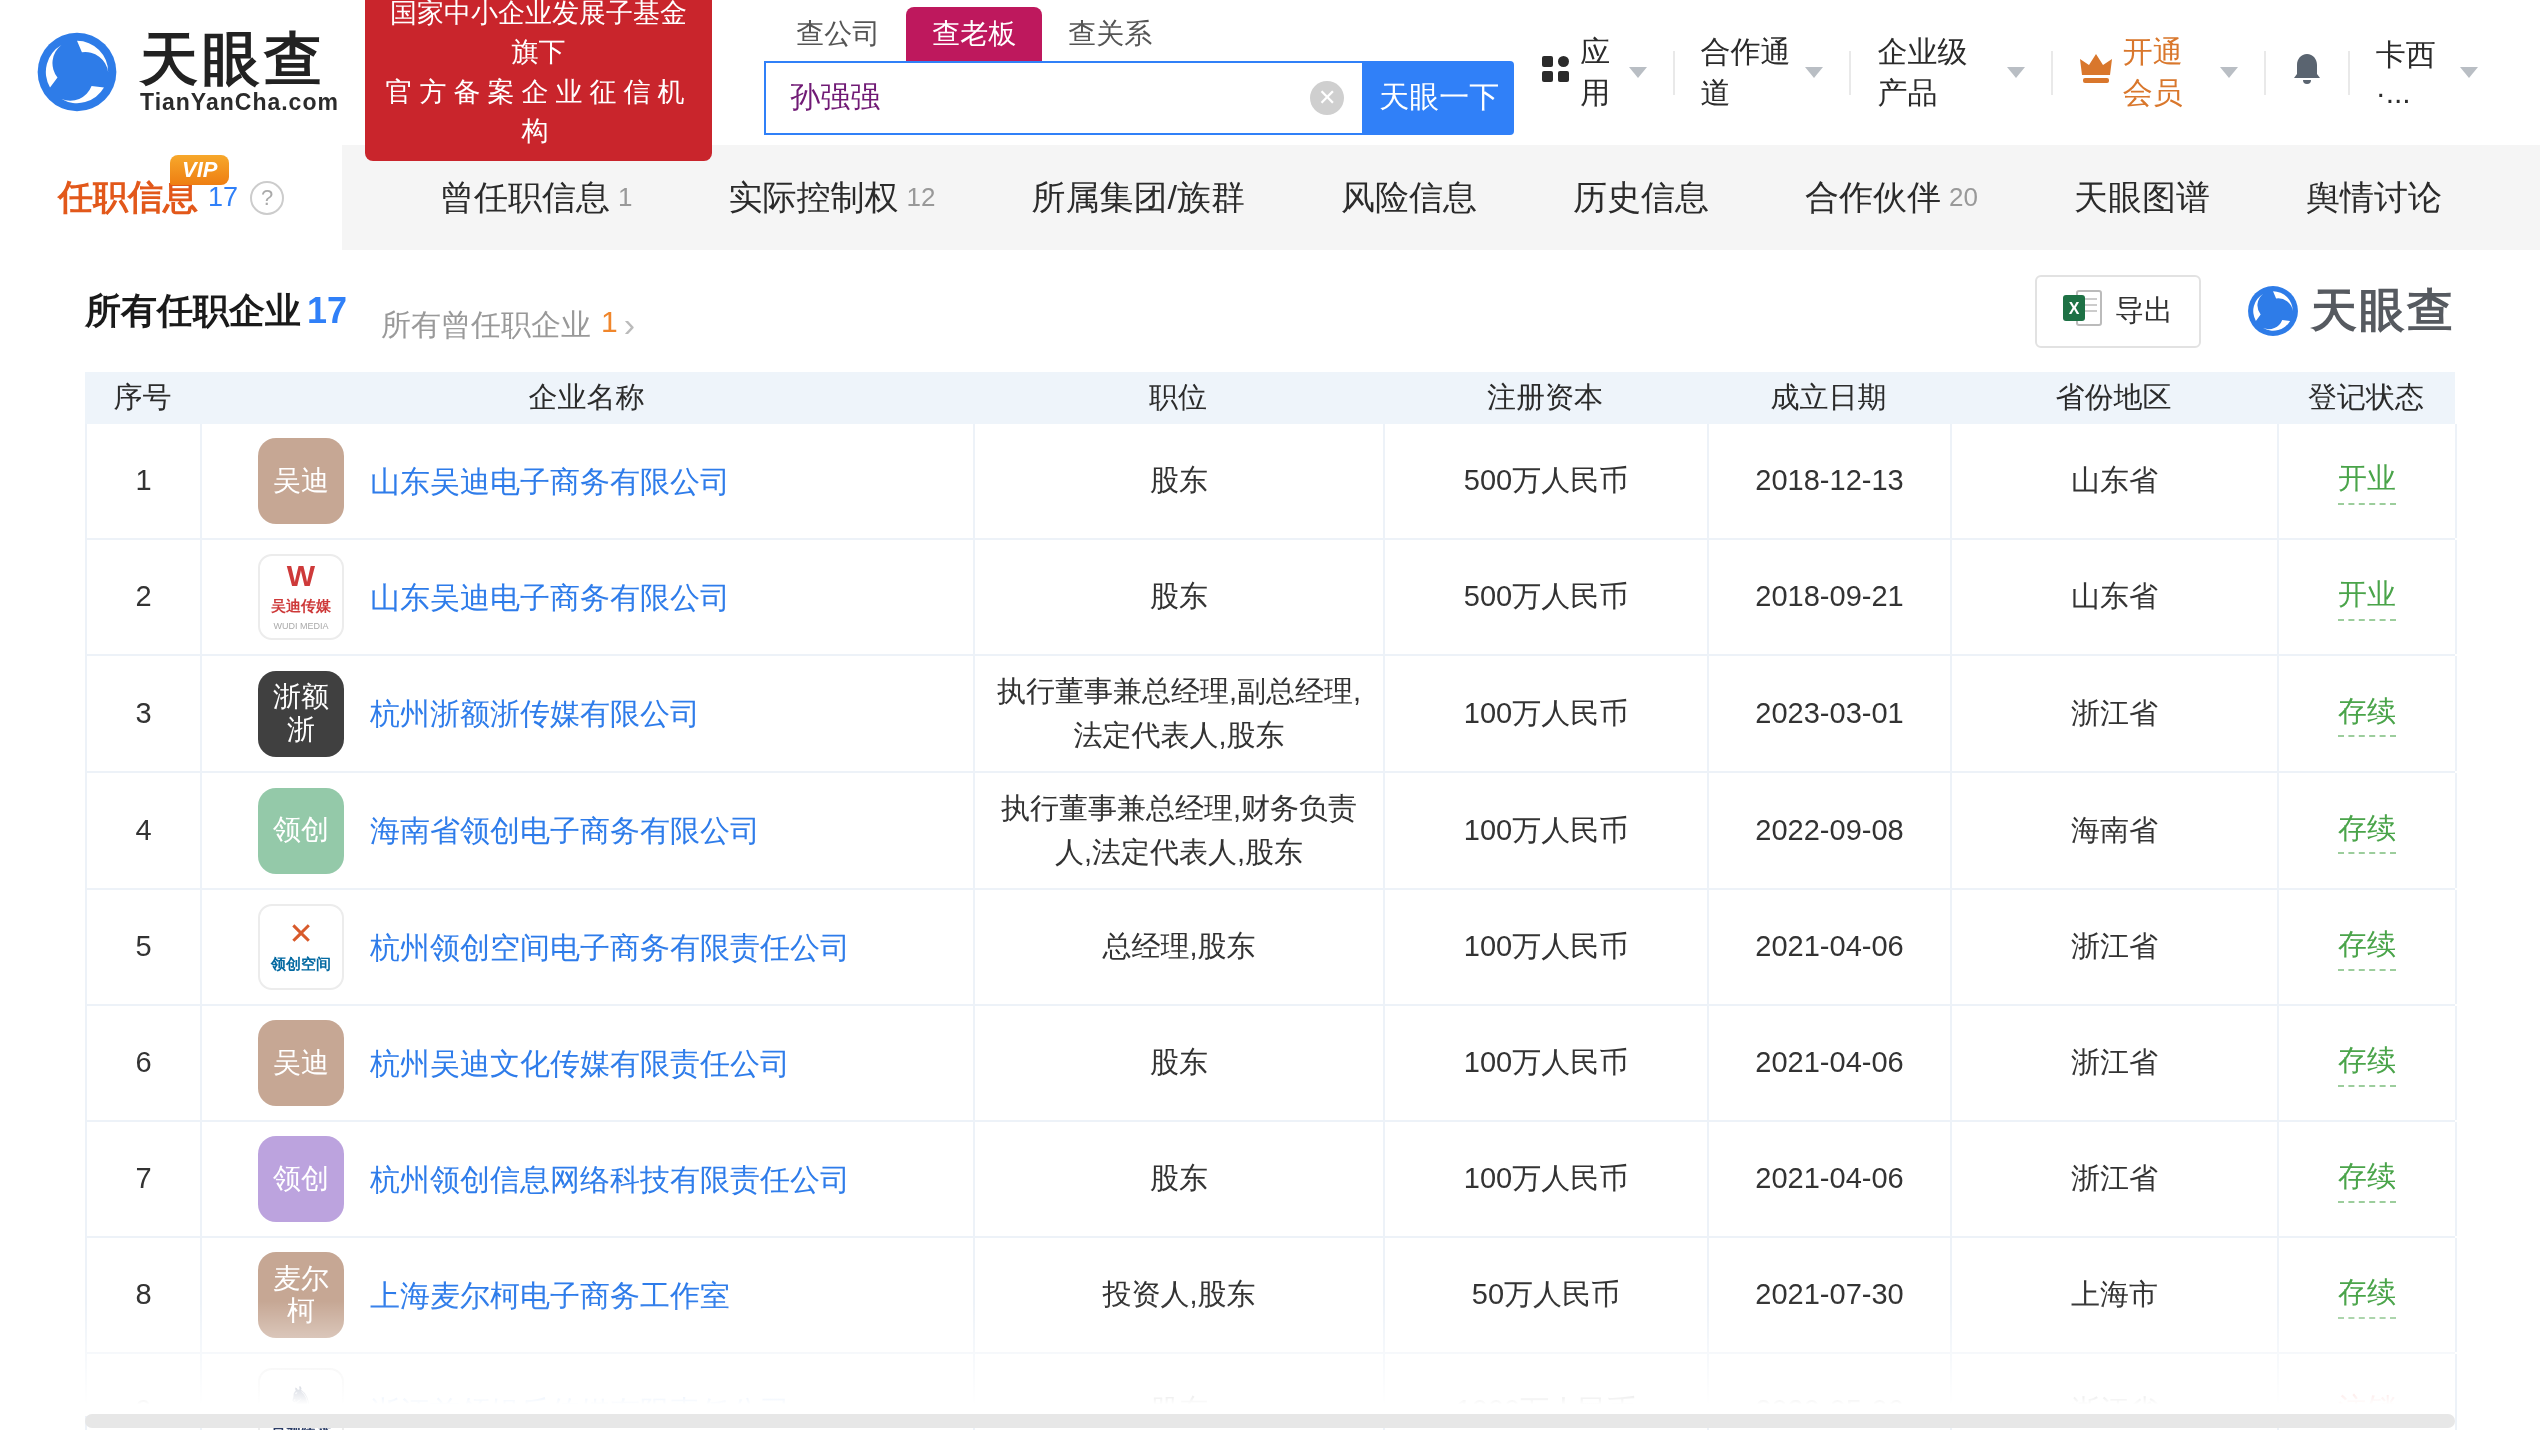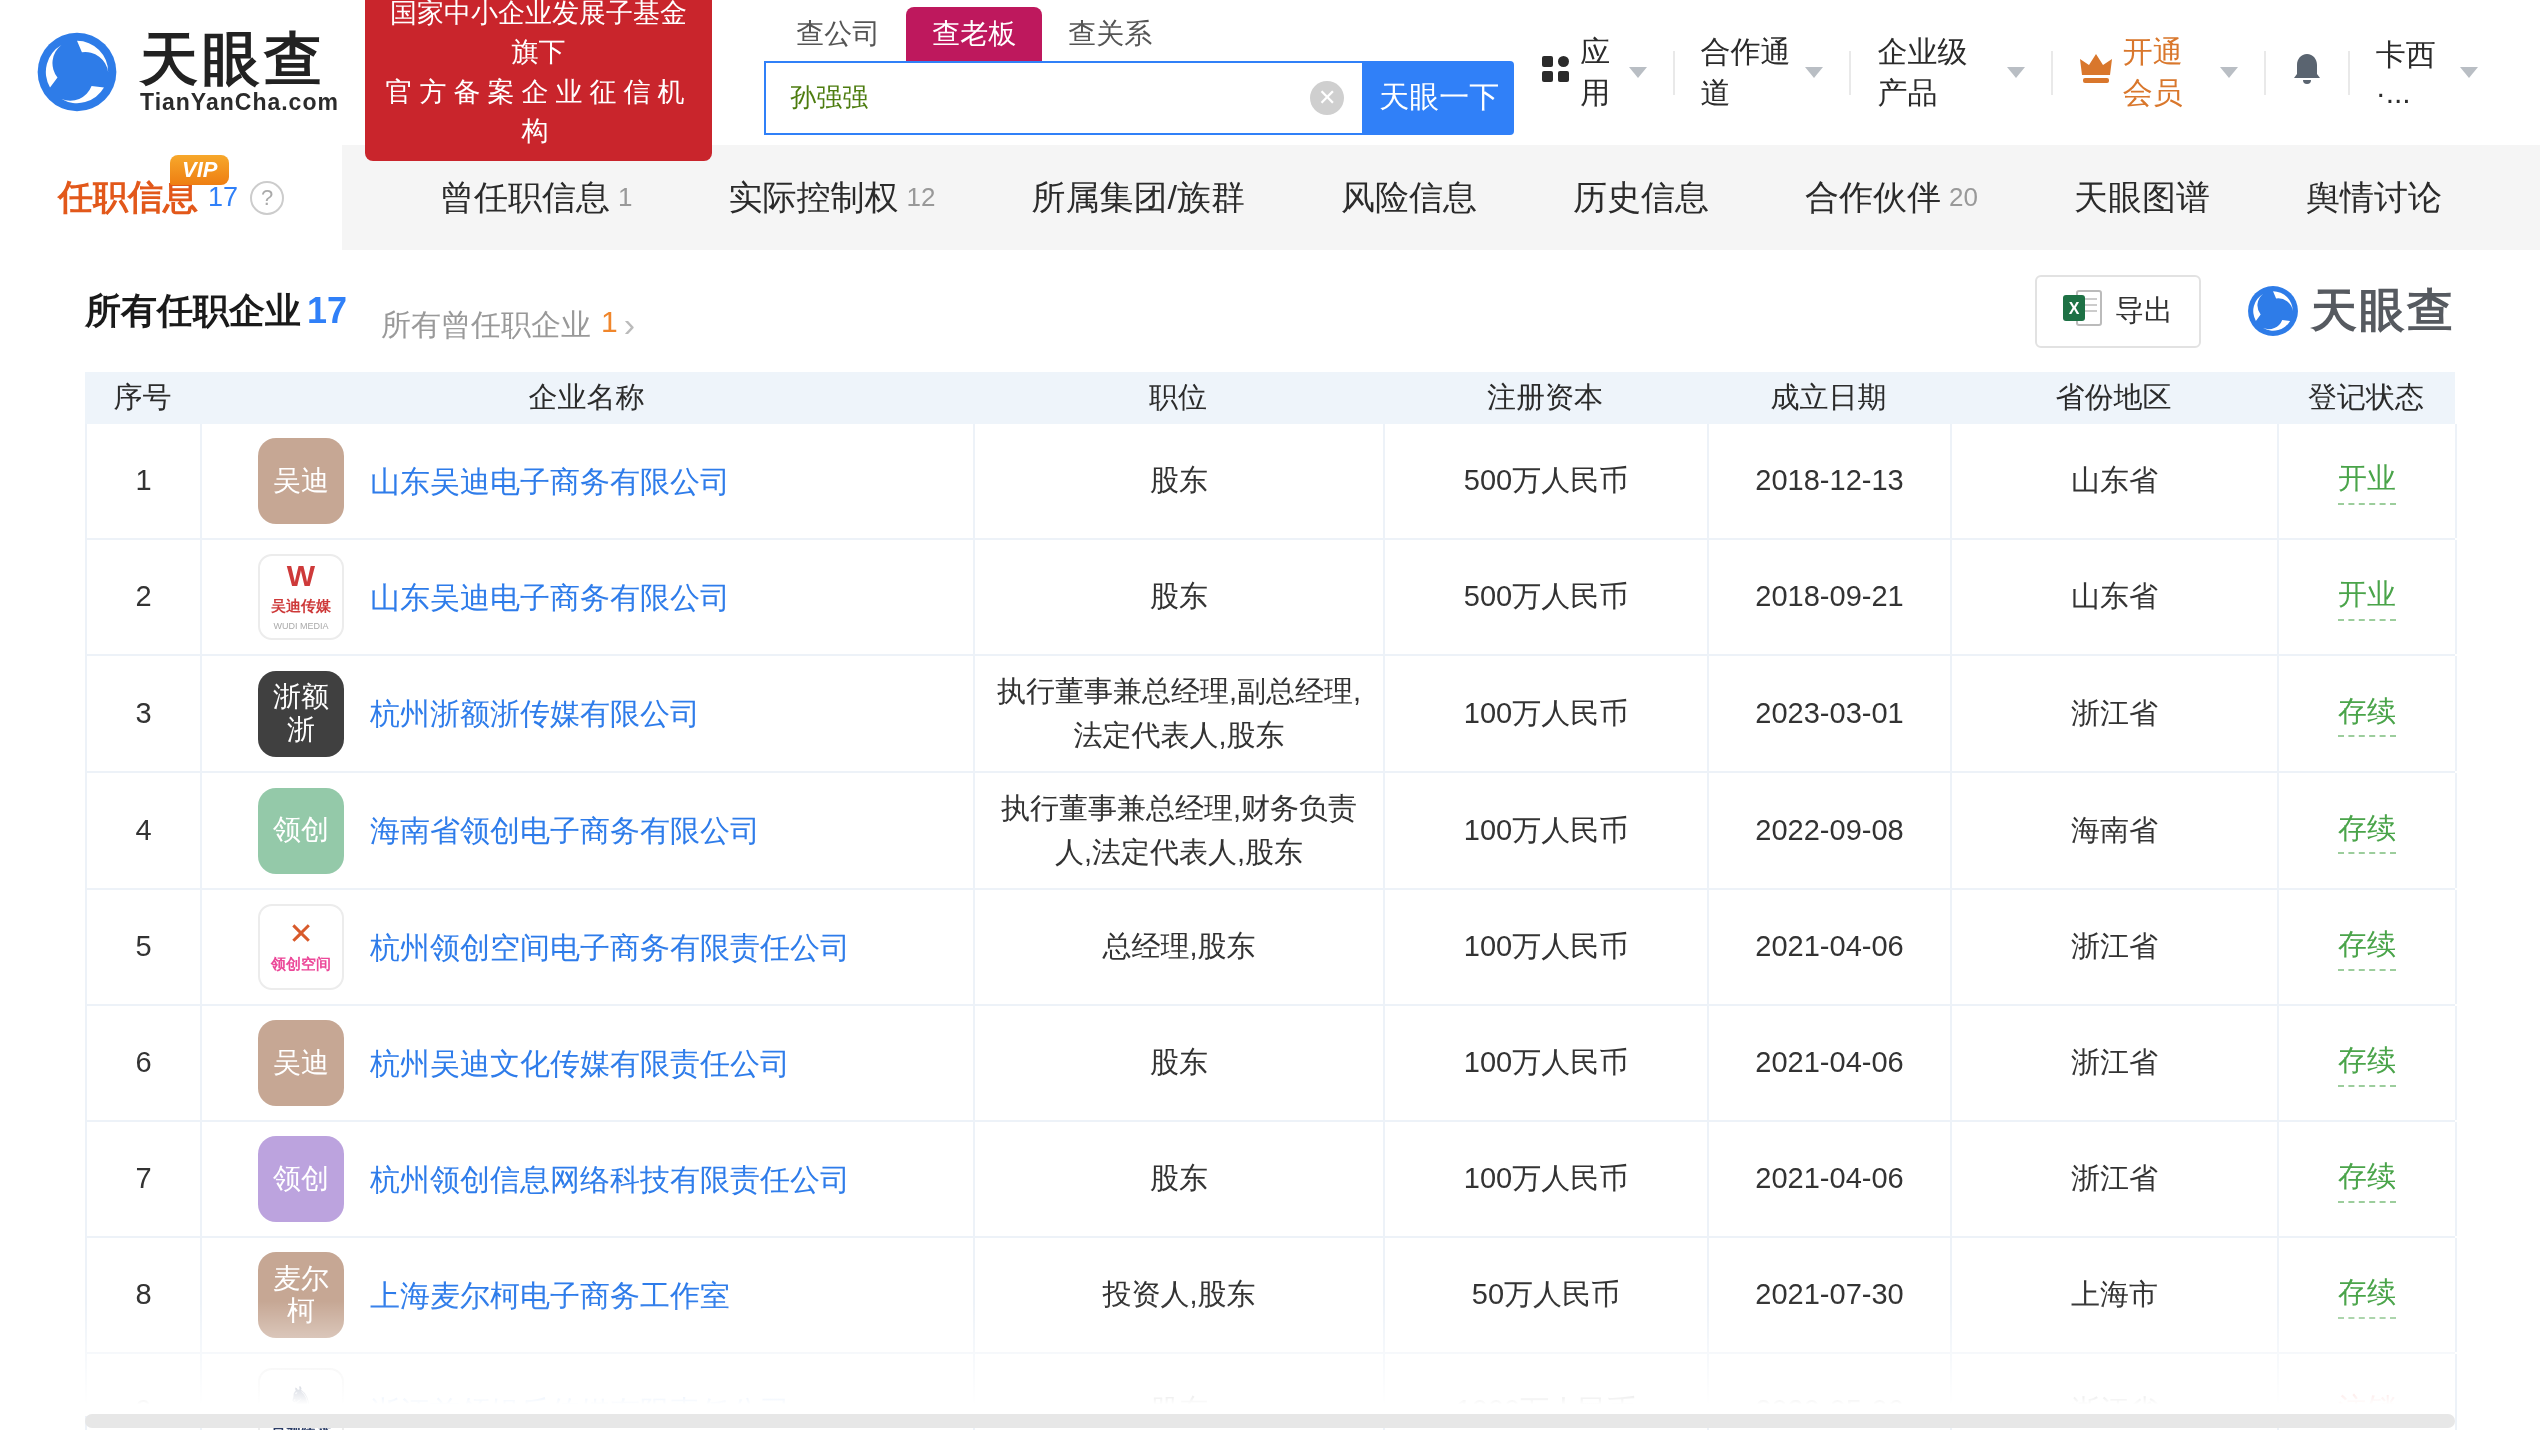--- a/index.html
+++ b/index.html
@@ -18,21 +18,21 @@
   .red-badge .l1 { font-size:27px; }
   .red-badge .l2 { font-size:27px; letter-spacing:7px; }
 
   .search-area { margin-left:52px; display:flex; flex-direction:column; }
   .search-tabs { display:flex; align-items:flex-end; height:50px; margin-left:6px; }
   .s-tab { font-size:28px; color:#555; padding:8px 26px; cursor:pointer; }
   .s-tab.active { background:#be185d; color:#fff; border-radius:8px 8px 0 0; }
   .search-row { display:flex; }
   .search-box { width:600px; height:74px; border:2px solid #3080F8; background:#fff;
     display:flex; align-items:center; padding:0 18px 0 24px; }
-  .search-box input { border:none; outline:none; flex:1; font-size:26px; color:#4d7c0f;
+  .search-box input { border:none; outline:none; flex:1; font-size:30px; color:#701a75;
     font-family:Liberation Serif, serif; background:transparent; }
   .clear-ic { width:34px; height:34px; border-radius:50%; background:#CFCFCF; color:#fff;
     font-size:22px; display:flex; align-items:center; justify-content:center; cursor:pointer; }
   .search-btn { width:150px; height:74px; background:#3080F8; color:#fff; font-size:30px;
     border:none; border-radius:0 4px 4px 0; cursor:pointer; font-family:inherit; }
 
   .top-nav { margin-left:auto; display:flex; align-items:flex-start; }
   .nav-item { display:flex; align-items:center; gap:10px; padding:0 26px; font-size:30px;
     color:#2b2b2b; cursor:pointer; border-right:2px solid #E9E9E9; height:44px; }
   .nav-item:last-child { border-right:none; }
@@ -330,21 +330,21 @@
     <div>
             <span class="status st-green">存续</span>
           </div>
   </div>
 
   <div class="trow">
     <div class="row-no">5</div>
     <div class="cell-company">
       <span class="avatar av-logo">
               <div class="av-glyph" style="color: rgb(216, 90, 43);">✕</div>
-              <div class="av-label" style="color: #ec4899;">领创空间</div>
+              <div class="av-label" style="color: #0369a1;">领创空间</div>
             </span>
       <span class="company-link">杭州领创空间电子商务有限责任公司</span>
     </div>
     <div>总经理,股东</div>
     <div>100万人民币</div>
     <div>2021-04-06</div>
     <div>浙江省</div>
     <div>
             <span class="status st-green">存续</span>
           </div>

